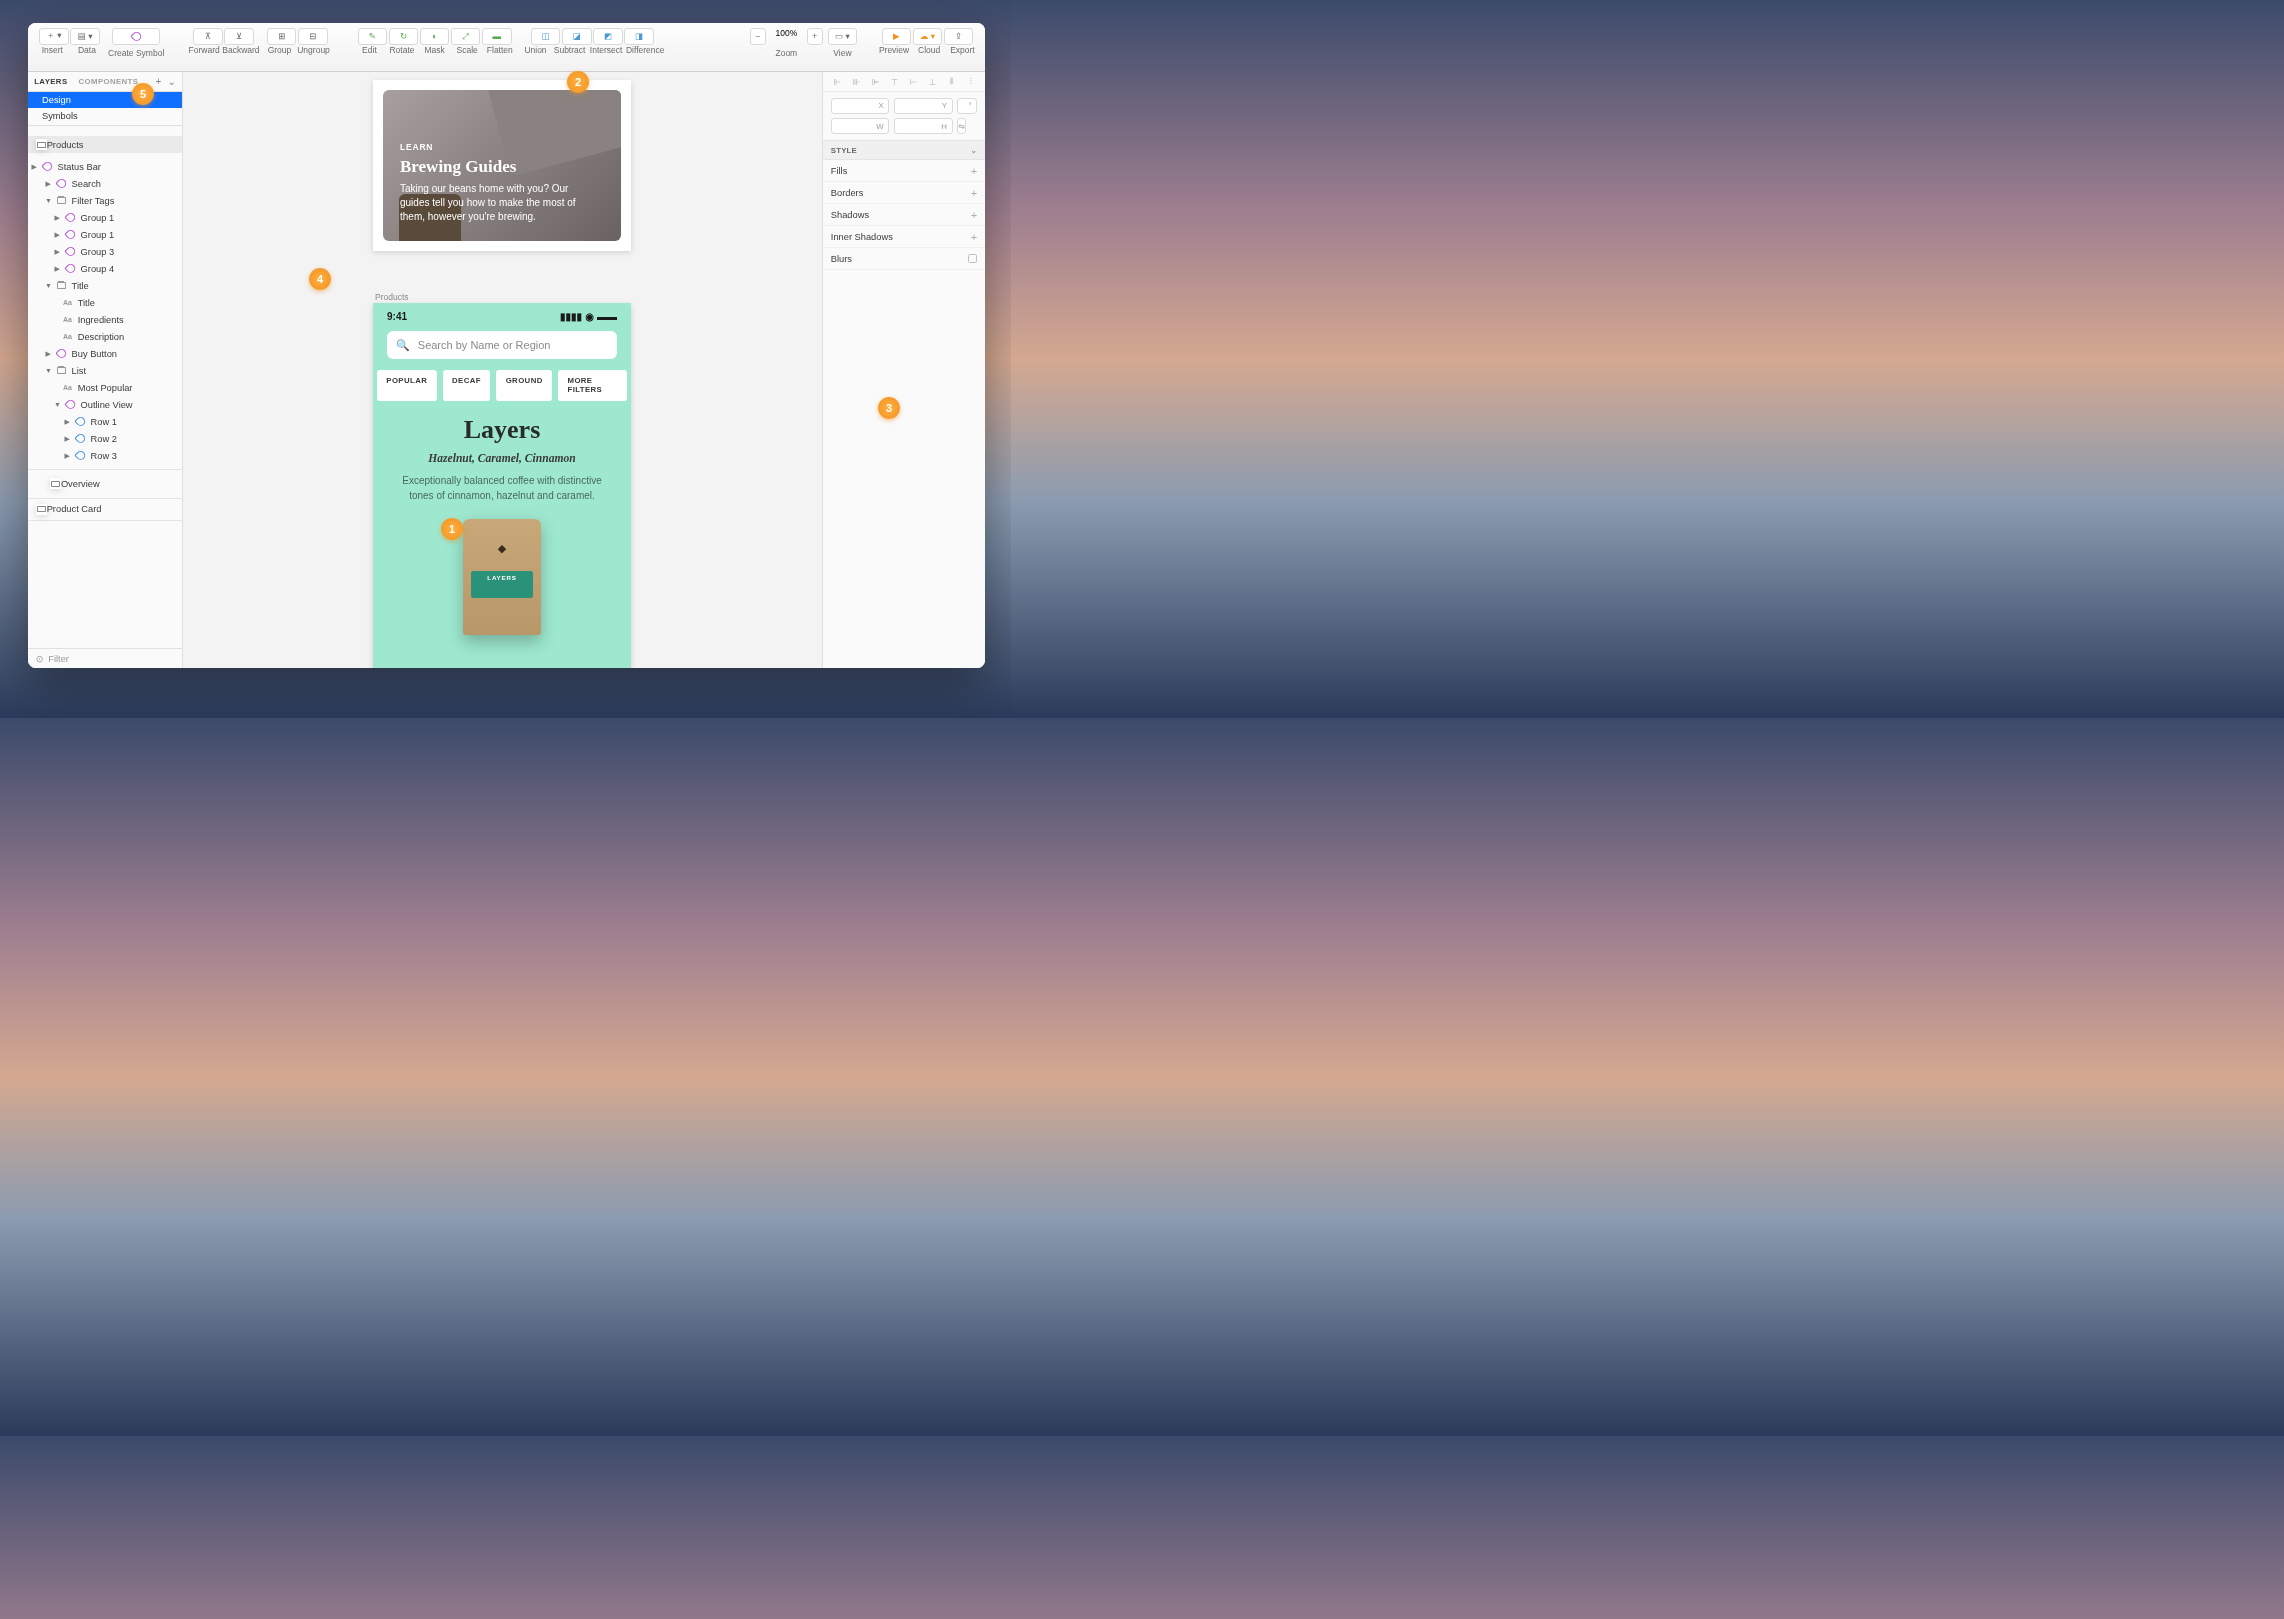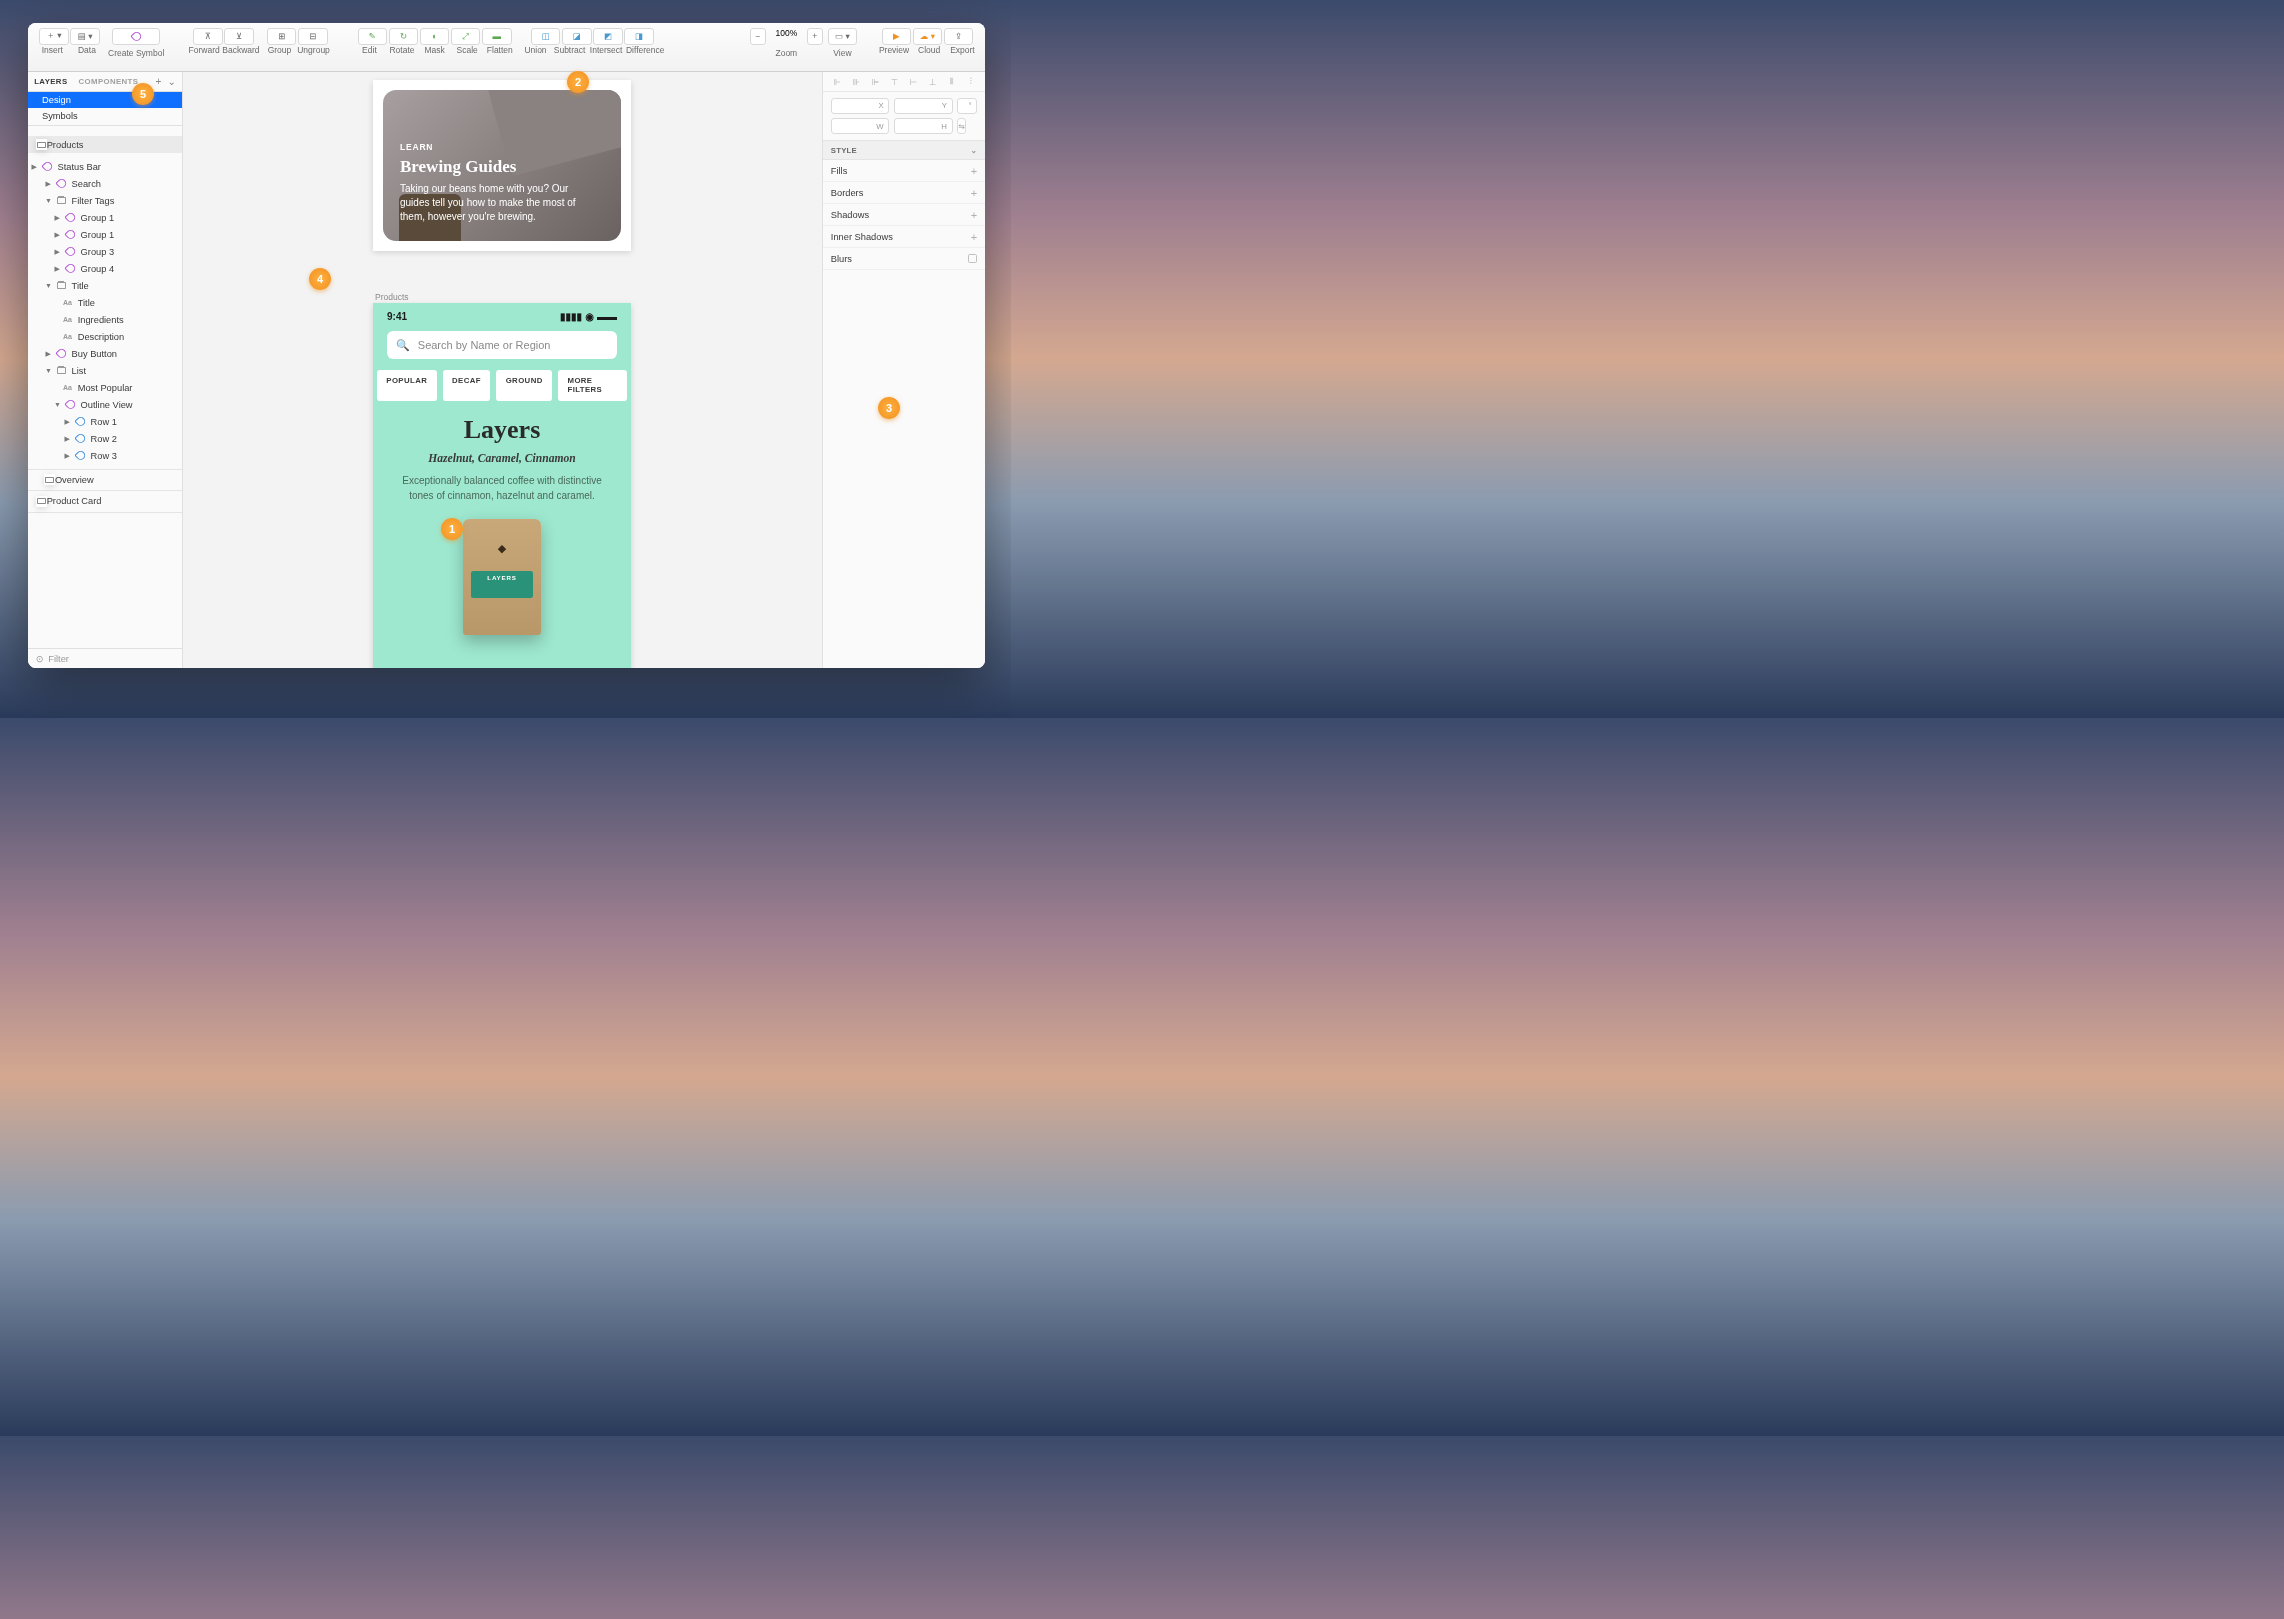--- a/index.html
+++ b/index.html
@@ -38,21 +38,21 @@
 .licon{width:11px;height:11px;display:flex;align-items:center;justify-content:center;font-size:8.5px;}
 .licon.artboard{color:#8a8a8a;}
 .licon.sym{color:#b450d8;}
 .licon.sym-blue{color:#3a8de0;}
 .licon.folder{color:#9a9a9a;}
 .licon.text{color:#9a9a9a;font-size:7px;font-weight:600;}
 .filter{height:20px;border-top:0.8px solid #e0e0e0;display:flex;align-items:center;padding:0 7.8px;font-size:9.3px;color:#9a9a9a;gap:4.7px;}
 .canvas{flex:1;background:#f3f3f3;position:relative;overflow:hidden;}
 .artboard{position:absolute;background:#fff;box-shadow:0 1.6px 6.2px rgba(0,0,0,0.15);}
 .ab1{left:190px;top:7.8px;width:258px;height:171px;padding:10px;}
-.hero{width:100%;height:100%;background:linear-gradient(135deg,#a8a0a0,#6a6260);border-radius:13px;padding:17px 17px;display:flex;flex-direction:column;justify-content:flex-end;color:#fff;position:relative;overflow:hidden;}
+.hero{width:100%;height:100%;background:linear-gradient(135deg,#a8a0a0,#6a6260);border-radius:6px;padding:17px 17px;display:flex;flex-direction:column;justify-content:flex-end;color:#fff;position:relative;overflow:hidden;}
 .hero::before{content:"";position:absolute;right:-15.5px;top:-23px;width:140px;height:93px;background:#8a8280;border-radius:6.2px;transform:rotate(-15deg);}
 .hero::after{content:"";position:absolute;left:15.5px;bottom:-31px;width:62px;height:78px;background:#5a4a3a;border-radius:6.2px 6.2px 3.1px 3.1px;}
 .hero-cat{font-size:8.5px;font-weight:600;letter-spacing:0.8px;position:relative;z-index:2;}
 .hero-title{font-family:Georgia,serif;font-size:17px;font-weight:700;margin:4.7px 0;position:relative;z-index:2;}
 .hero-desc{font-size:10px;line-height:1.4;position:relative;z-index:2;max-width:194px;}
 .ab-label{position:absolute;left:192px;top:220px;font-size:8.5px;color:#8a8a8a;}
 .ab2{left:190px;top:231px;width:258px;height:384px;background:#9ee8d0;overflow:hidden;}
 .status{display:flex;justify-content:space-between;padding:7.8px 14px 4.7px;font-size:10px;font-weight:600;color:#1a1a1a;}
 .status-r{display:flex;gap:3.1px;align-items:center;}
 .search{margin:4.7px 14px 11px;background:#fff;border-radius:6.2px;height:28px;display:flex;align-items:center;padding:0 9.3px;gap:7.8px;}
@@ -318,21 +318,21 @@
             <span>Row 2</span>
           </div>
         <div class="layer" style="padding-left:36px">
             <span class="disc">▶</span>
             <span class="licon sym-blue">
               <span class="ico-sym"></span>
             </span>
             <span>Row 3</span>
           </div>
         <div style="height:4.7px"></div>
-        <div class="layer bold" style="padding-left:16px;border-top:0.8px solid #e4e4e4;border-bottom:0.8px solid #e4e4e4;height:22px">
+        <div class="layer bold" style="padding-left:22px;border-top:0.8px solid #e4e4e4;border-bottom:0.8px solid #e4e4e4;height:30px">
             <span class="disc">▶</span>
             <span class="licon artboard">
               <span class="ico-art"></span>
             </span>
             <span>Overview</span>
           </div>
         <div class="layer bold" style="padding-left:7.8px;border-bottom:0.8px solid #e4e4e4;height:22px">
             <span class="disc">▶</span>
             <span class="licon artboard">
               <span class="ico-art"></span>

